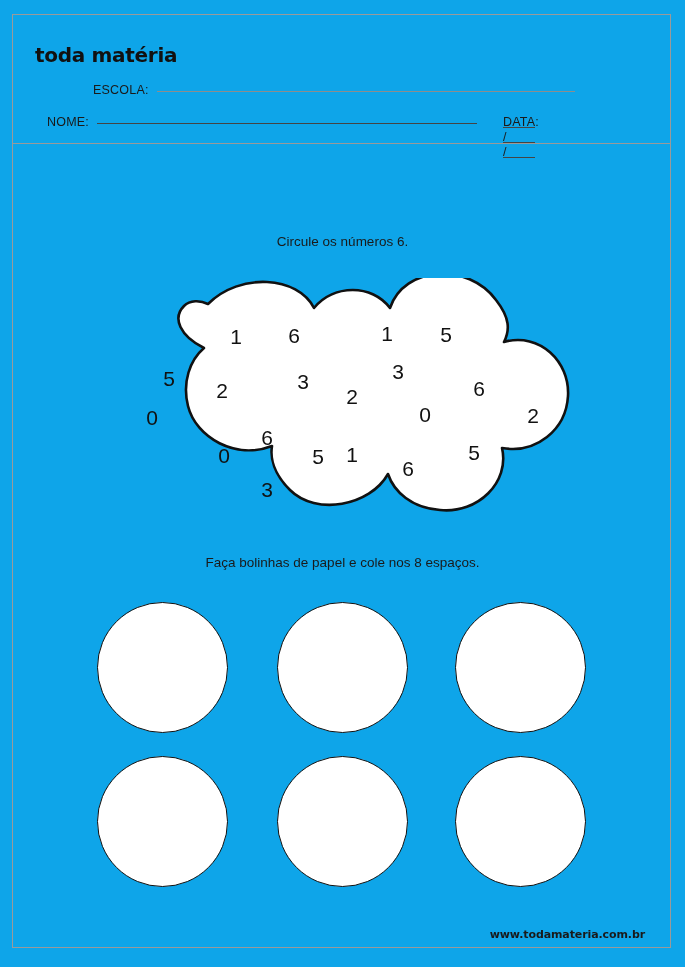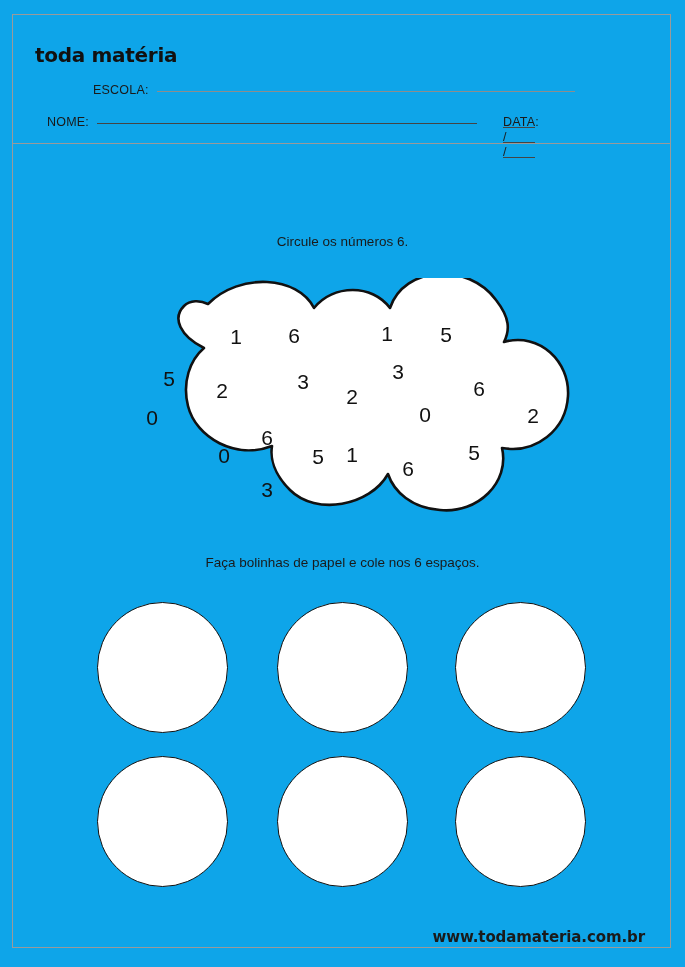--- a/index.html
+++ b/index.html
@@ -171,21 +171,21 @@
     border-radius: 50%;
     box-sizing: border-box;
     background: #ffffff;
   }
 
   
   .footer-url {
     position: absolute;
     right: 40px;
     top: 928px;
-    font-size: 15px;
+    font-size: 11px;
     font-weight: 700;
     letter-spacing: -0.1px;
     color: #1a1a1a;
     font-family: "DejaVu Sans", sans-serif;
   }
 </style>
 </head>
 <body>
 
 <div id="page">
@@ -253,21 +253,21 @@
         <span class="cnum" style="left: 155px; top: 159px;">6</span>
         <span class="cnum" style="left: 112px; top: 177px;">0</span>
         <span class="cnum" style="left: 206px; top: 178px;">5</span>
         <span class="cnum" style="left: 240px; top: 176px;">1</span>
         <span class="cnum" style="left: 362px; top: 174px;">5</span>
         <span class="cnum" style="left: 296px; top: 190px;">6</span>
         <span class="cnum" style="left: 155px; top: 211px;">3</span>
       </div>
   </div>
 
-  <div class="instruction instruction-2">Faça bolinhas de papel e cole nos 6 espaços.</div>
+  <div class="instruction instruction-2">Faça bolinhas de papel e cole nos 8 espaços.</div>
 
   <div class="circles-grid">
       <div class="paste-circle" style="left: 0px; top: 0px;"></div>
       <div class="paste-circle" style="left: 180px; top: 0px;"></div>
       <div class="paste-circle" style="left: 358px; top: 0px;"></div>
       <div class="paste-circle" style="left: 0px; top: 154px;"></div>
       <div class="paste-circle" style="left: 180px; top: 154px;"></div>
       <div class="paste-circle" style="left: 358px; top: 154px;"></div>
     </div>
 

